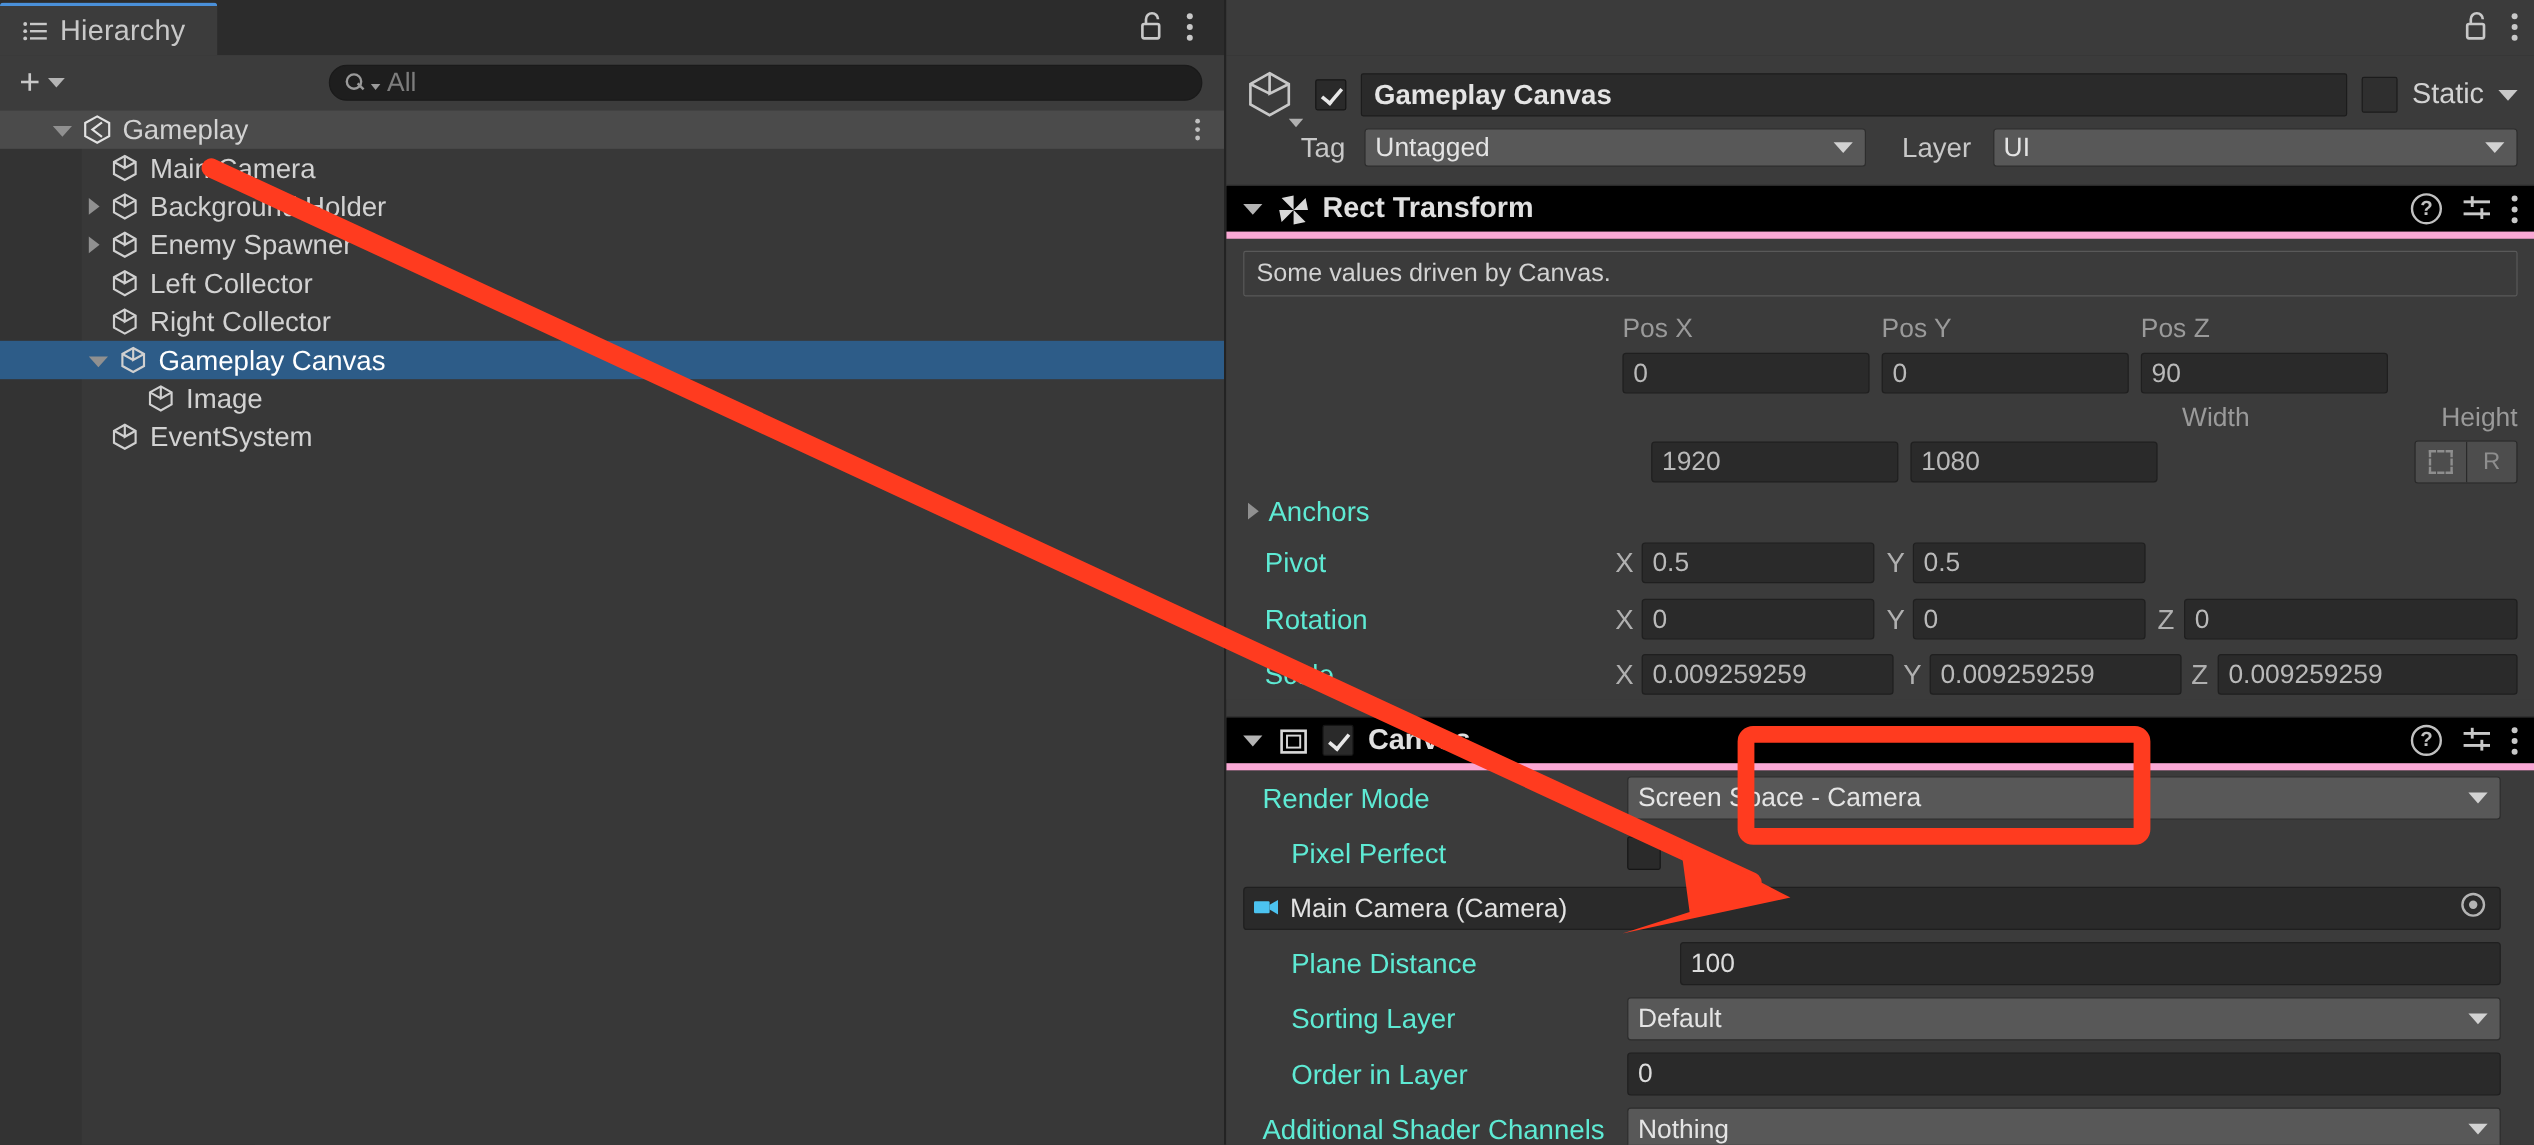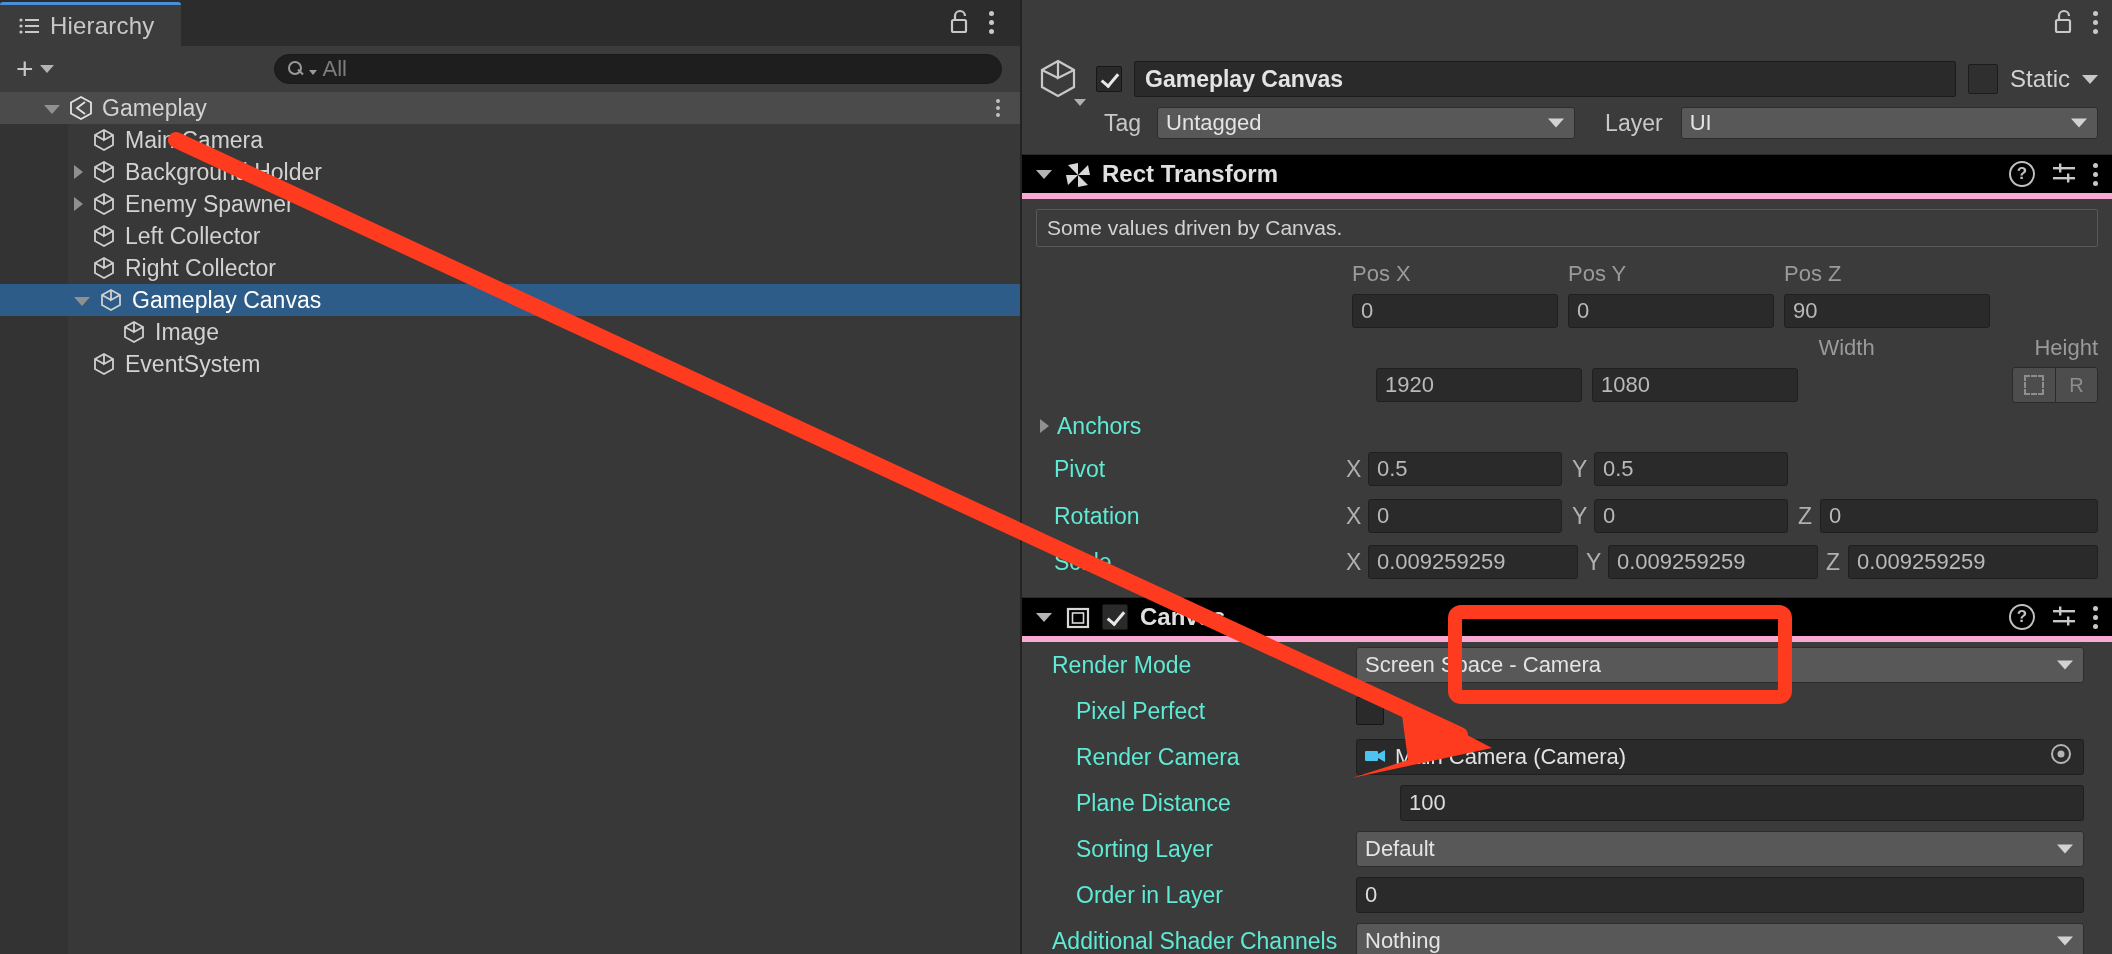--- a/index.html
+++ b/index.html
@@ -104,21 +104,21 @@
     border-right: 3px solid #e8e8e8; border-bottom: 3px solid #e8e8e8; transform: rotate(40deg);
   }
   .name-field {
     flex: 1; height: 36px; background: #2a2a2a; border: 1px solid #1c1c1c; border-radius: 2px;
     display: flex; align-items: center; padding: 0 10px; color: #e4e4e4; font-size: 23px; font-weight: bold;
   }
   .static-chk { width: 30px; height: 30px; background: #2f2f2f; border: 1px solid #1c1c1c; border-radius: 2px; flex: none; }
   .static-lbl { font-size: 24px; color: #d2d2d2; }
   .caret-sm { width: 0; height: 0; border-left: 8px solid transparent; border-right: 8px solid transparent; border-top: 9px solid #c8c8c8; }
 
-  .go-row2 { display: flex; align-items: center; height: 42px; padding: 0 14px 0 82px; gap: 10px; }
+  .go-row2 { display: flex; align-items: center; height: 42px; padding: 0 14px 0 62px; gap: 10px; }
   .fld-lbl { font-size: 23px; color: #c8c8c8; }
   .dropdown {
     height: 32px; background: #585858; border: 1px solid #2d2d2d; border-radius: 3px;
     display: flex; align-items: center; padding: 0 8px; color: #e4e4e4; font-size: 22px;
     position: relative;
   }
   .dropdown .dd-caret {
     position: absolute; right: 10px; top: 50%; transform: translateY(-50%);
     width: 0; height: 0; border-left: 8px solid transparent; border-right: 8px solid transparent;
     border-top: 9px solid #d2d2d2;
@@ -507,21 +507,20 @@
             <span class="dropdown" style="flex: 1 1 0%; margin-right: 14px; height: 36px;">
               <span>Screen Space - Camera</span>
               <span class="dd-caret"></span>
             </span>
           </div>
           <div class="prop-row" style="min-height: 46px;">
             <span class="prop-label" style="width: 320px; padding-left: 40px;">Pixel Perfect</span>
             <span class="chk" style="width: 28px; height: 28px;"></span>
           </div>
           <div class="prop-row" style="min-height: 46px;">
-            <span class="prop-label" style="width: 320px; padding-left: 40px;">Render Camera</span>
             <span class="num-field" style="flex: 1 1 0%; margin-right: 14px; height: 36px; position: relative; color: rgb(226, 226, 226);">
               <span style="display:inline-block;margin-right:8px;"><svg width="22" height="16" viewBox="0 0 22 16">
                   <rect x="0" y="3" width="13" height="10" rx="1" fill="#4cc3f0"></rect>
                   <polygon points="13,6 20,2 20,14 13,10" fill="#4cc3f0"></polygon>
                 </svg></span>
               <span>Main Camera (Camera)</span>
               <span style="position: absolute; right: 10px; top: 50%; transform: translateY(-50%);"><svg width="24" height="24" viewBox="0 0 24 24">
                   <circle cx="12" cy="12" r="9" fill="none" stroke="#b4b4b4" stroke-width="2"></circle>
                   <circle cx="12" cy="12" r="3.5" fill="#b4b4b4"></circle>
                 </svg></span>

